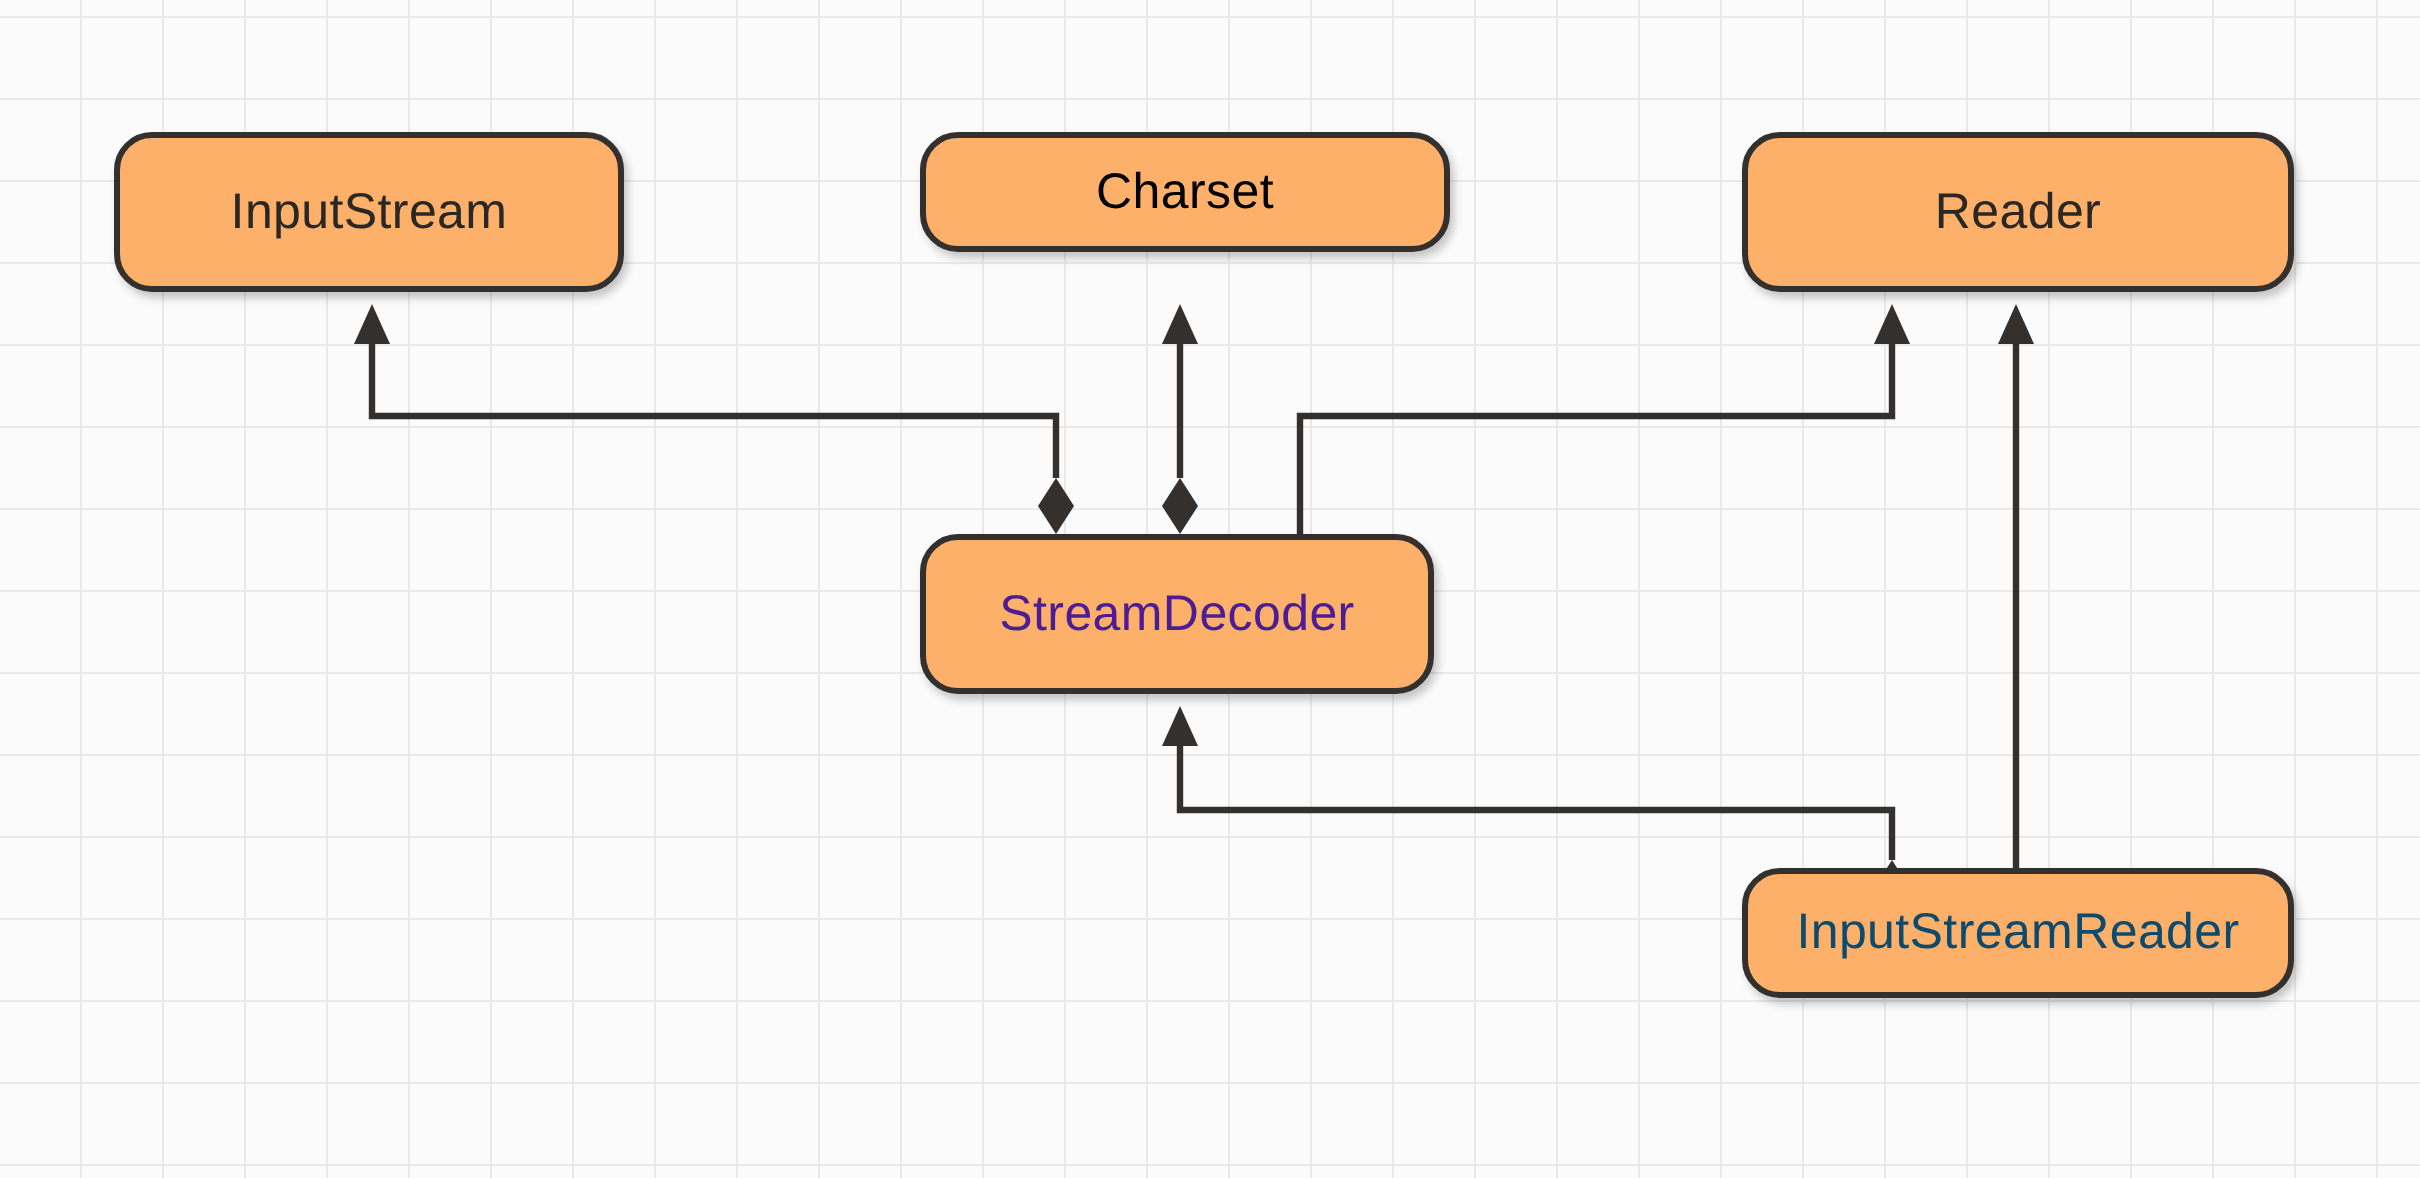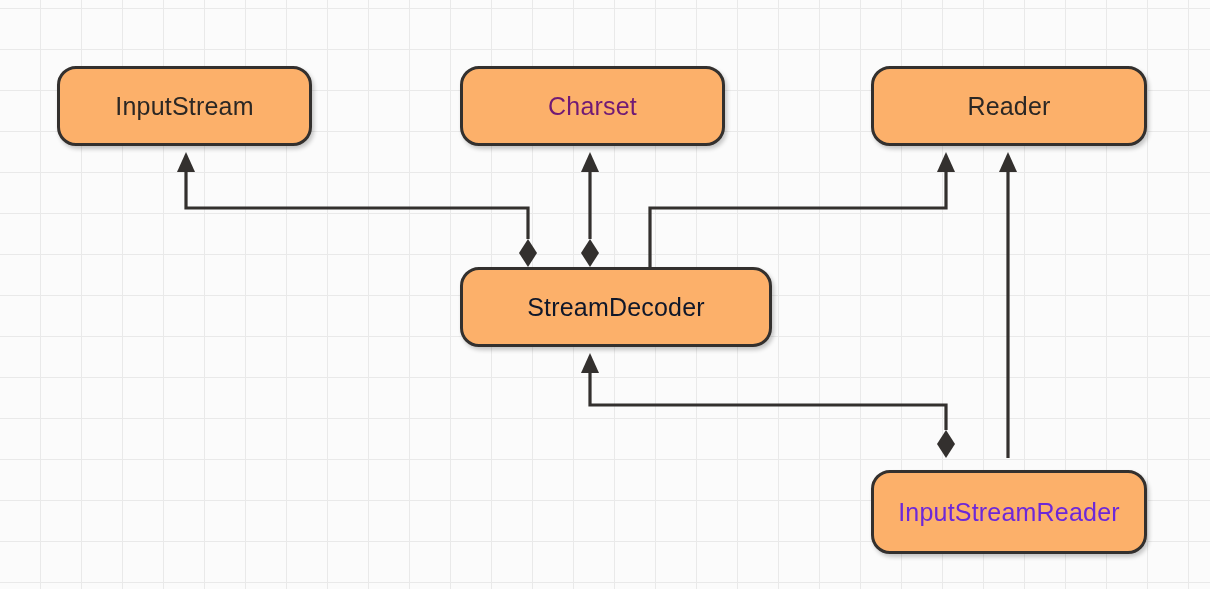--- a/index.html
+++ b/index.html
@@ -78,27 +78,27 @@
       <g>
         <polyline points="1008,458 1008,170" fill="none" stroke="#33302e" stroke-width="3.2" stroke-linecap="butt" stroke-linejoin="miter"></polyline>
         <polygon points="1008,152 1017,172 999,172" fill="#33302e"></polygon>
       </g>
     </svg>
 
   <div id="node-layer">
       <div class="node" style="left: 57px; top: 66px; width: 255px; height: 80px; background: rgb(252, 176, 106); border-color: rgb(51, 48, 46); color: rgb(43, 39, 36);">
         <span class="node-label">InputStream</span>
       </div>
-      <div class="node" style="left: 460px; top: 66px; width: 265px; height: 80px; background: rgb(252, 176, 106); border-color: rgb(51, 48, 46); color: #701a75; justify-content: center;">
+      <div class="node" style="left: 460px; top: 66px; width: 265px; height: 60px; background: rgb(252, 176, 106); border-color: rgb(51, 48, 46); color: #000000; justify-content: center;">
         <span class="node-label">Charset</span>
       </div>
       <div class="node" style="left: 871px; top: 66px; width: 276px; height: 80px; background: rgb(252, 176, 106); border-color: rgb(51, 48, 46); color: rgb(43, 39, 36);">
         <span class="node-label">Reader</span>
       </div>
-      <div class="node" style="left: 460px; top: 267px; width: 312px; height: 80px; background: rgb(252, 176, 106); border-color: rgb(51, 48, 46); color: #0f172a;">
+      <div class="node" style="left: 460px; top: 267px; width: 257px; height: 80px; background: rgb(252, 176, 106); border-color: rgb(51, 48, 46); color: #4c1d95;">
         <span class="node-label">StreamDecoder</span>
       </div>
-      <div class="node" style="left: 871px; top: 470px; width: 276px; height: 84px; background: rgb(252, 176, 106); border-color: rgb(51, 48, 46); color: #6d28d9;">
+      <div class="node" style="left: 871px; top: 434px; width: 276px; height: 65px; background: rgb(252, 176, 106); border-color: rgb(51, 48, 46); color: #0c4a6e;">
         <span class="node-label">InputStreamReader</span>
       </div>
     </div>
 
 </div>
 
 </body></html>

